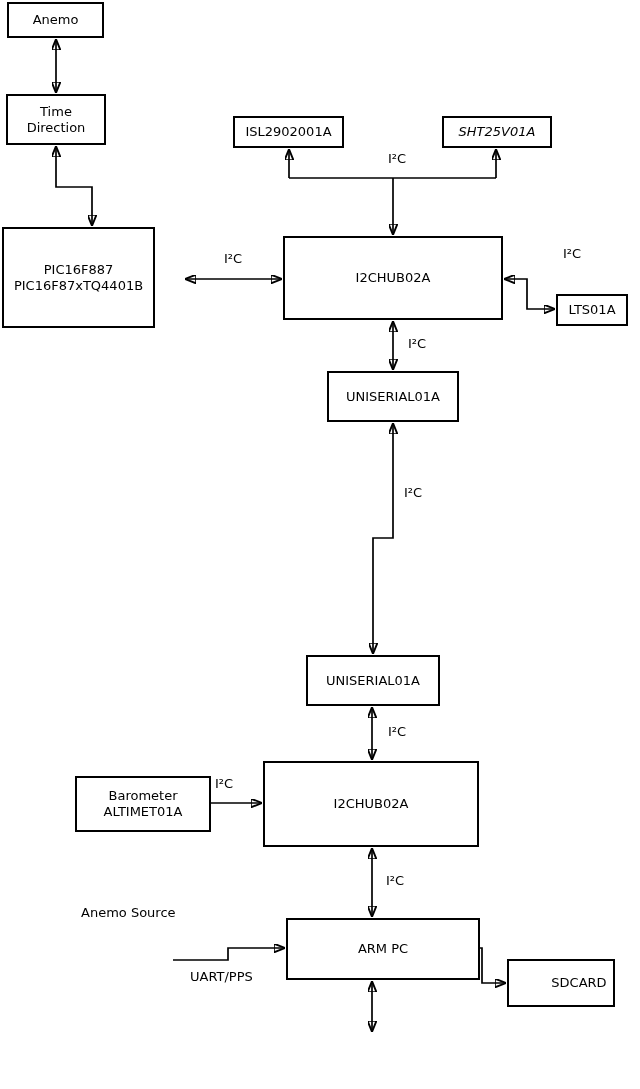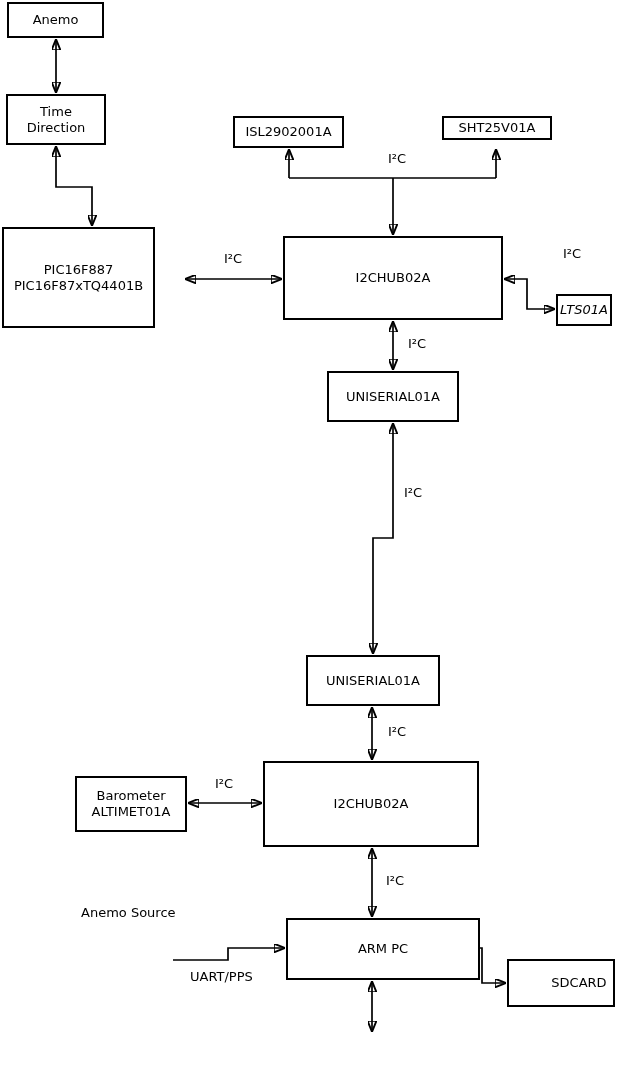--- a/index.html
+++ b/index.html
@@ -92,45 +92,45 @@
 
   <div class="node" style="left:2px; top:227px; width:153px; height:101px;">
     <span>PIC16F887</span>
     <span>PIC16F87xTQ4401B</span>
   </div>
 
   <div class="node" style="left:233px; top:116px; width:111px; height:32px;">
     <span>ISL2902001A</span>
   </div>
 
-  <div class="node" style="left:442px; top:116px; width:110px; height:24px;">
+  <div class="node" style="left:442px; top:116px; width:110px; height:32px;font-style:italic;">
     <span>SHT25V01A</span>
   </div>
 
   <div class="node" style="left:283px; top:236px; width:220px; height:84px;">
     <span>I2CHUB02A</span>
   </div>
 
-  <div class="node" style="left:556px; top:294px; width:56px; height:32px;font-style:italic;">
+  <div class="node" style="left:556px; top:294px; width:72px; height:32px;">
     <span>LTS01A</span>
   </div>
 
   <div class="node" style="left:327px; top:371px; width:132px; height:51px;">
     <span>UNISERIAL01A</span>
   </div>
 
   <div class="node" style="left:306px; top:655px; width:134px; height:51px;">
     <span>UNISERIAL01A</span>
   </div>
 
   <div class="node" style="left:263px; top:761px; width:216px; height:86px;">
     <span>I2CHUB02A</span>
   </div>
 
-  <div class="node" style="left:75px; top:776px; width:112px; height:56px;">
+  <div class="node" style="left:75px; top:776px; width:136px; height:56px;">
     <span>Barometer</span>
     <span>ALTIMET01A</span>
   </div>
 
   <div class="node" style="left:286px; top:918px; width:194px; height:62px;">
     <span>ARM PC</span>
   </div>
 
 
   <div class="node" style="left:507px; top:959px; width:108px; height:48px;padding-left:36px;">

